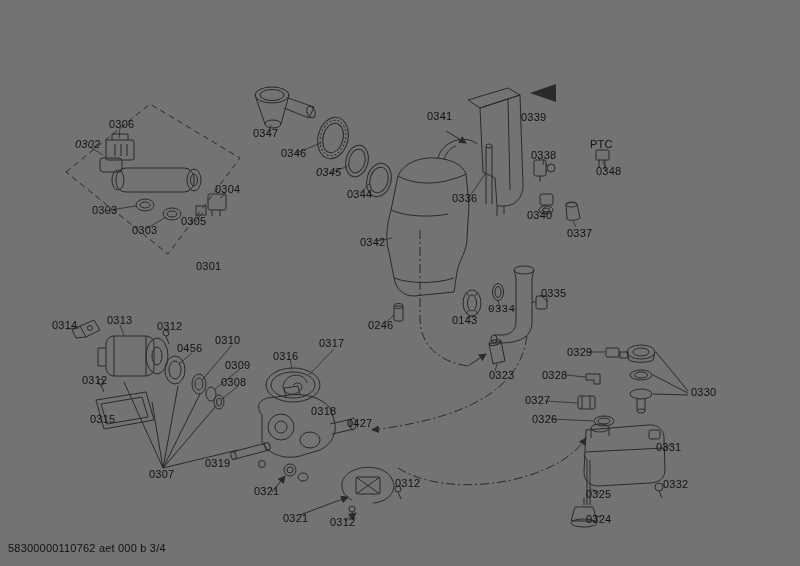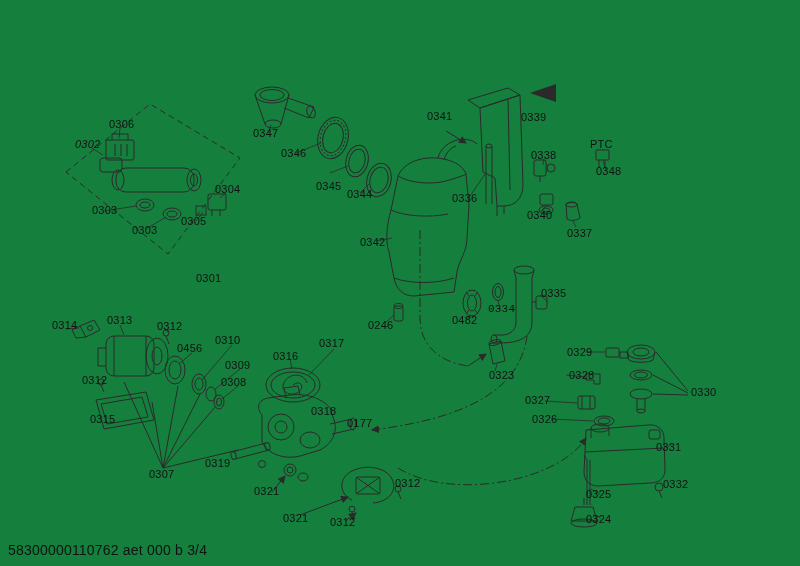--- a/index.html
+++ b/index.html
@@ -1,35 +1,35 @@
 <!DOCTYPE html>
 <html><head>
 <meta charset="utf-8">
 <style>
   html,body{margin:0;padding:0;background:#ffffff;}
   .canvas{
     position:relative;
     width:800px;height:566px;
-    background:#15803d;
+    background:#737373;
     font-family:"Liberation Sans", sans-serif;
     overflow:hidden;
   }
   .canvas svg{position:absolute;left:0;top:0;}
   .part-label{
     position:absolute;
     font-size:11px;
     line-height:12px;
     color:#111111;
     white-space:nowrap;
     letter-spacing:0.2px;
   }
   .doc-code{
     position:absolute;
     left:8px;top:542px;
-    font-size:14px;
+    font-size:11px;
     color:#111111;
     letter-spacing:0.2px;
   }
 </style>
 </head>
 <body>
 
 <div class="canvas">
 
   <svg width="800" height="566" viewBox="0 0 800 566">
@@ -281,56 +281,56 @@
                M545,401 L577,403 M552,419 L593,421 M600,494 L591,489 M600,517 L593,515
                M672,444 L666,448"></path>
     </g>
   </svg>
 
   <div id="labels">
       <span class="part-label" style="left: 109px; top: 118px;">0306</span>
       <span class="part-label" style="left: 75px; top: 138px; font-style: italic;">0302</span>
       <span class="part-label" style="left: 253px; top: 127px;">0347</span>
       <span class="part-label" style="left: 281px; top: 147px;">0346</span>
-      <span class="part-label" style="left: 316px; top: 180px;">0345</span>
+      <span class="part-label" style="left: 316px; top: 166px; font-style: italic;">0345</span>
       <span class="part-label" style="left: 347px; top: 188px;">0344</span>
       <span class="part-label" style="left: 427px; top: 110px;">0341</span>
       <span class="part-label" style="left: 521px; top: 111px;">0339</span>
       <span class="part-label" style="left: 531px; top: 149px;">0338</span>
       <span class="part-label" style="left: 590px; top: 138px;">PTC</span>
       <span class="part-label" style="left: 596px; top: 165px;">0348</span>
       <span class="part-label" style="left: 452px; top: 192px;">0336</span>
       <span class="part-label" style="left: 527px; top: 209px;">0340</span>
       <span class="part-label" style="left: 567px; top: 227px;">0337</span>
       <span class="part-label" style="left: 92px; top: 204px;">0303</span>
       <span class="part-label" style="left: 132px; top: 224px;">0303</span>
       <span class="part-label" style="left: 215px; top: 183px; text-align: center;">0304</span>
       <span class="part-label" style="left: 181px; top: 215px;">0305</span>
-      <span class="part-label" style="left: 196px; top: 272px;">0301</span>
+      <span class="part-label" style="left: 196px; top: 260px;">0301</span>
       <span class="part-label" style="left: 360px; top: 236px;">0342</span>
       <span class="part-label" style="left: 541px; top: 287px; text-align: right;">0335</span>
       <span class="part-label" style="left: 488px; top: 303px; font-family: Liberation Mono, monospace;">0334</span>
-      <span class="part-label" style="left: 452px; top: 314px;">0482</span>
+      <span class="part-label" style="left: 452px; top: 314px;">0143</span>
       <span class="part-label" style="left: 368px; top: 319px;">0246</span>
       <span class="part-label" style="left: 489px; top: 369px;">0323</span>
       <span class="part-label" style="left: 52px; top: 319px;">0314</span>
       <span class="part-label" style="left: 107px; top: 314px;">0313</span>
       <span class="part-label" style="left: 157px; top: 320px;">0312</span>
       <span class="part-label" style="left: 215px; top: 334px; text-align: center;">0310</span>
       <span class="part-label" style="left: 177px; top: 342px;">0456</span>
       <span class="part-label" style="left: 225px; top: 359px;">0309</span>
       <span class="part-label" style="left: 221px; top: 376px;">0308</span>
       <span class="part-label" style="left: 273px; top: 350px;">0316</span>
       <span class="part-label" style="left: 319px; top: 337px;">0317</span>
       <span class="part-label" style="left: 82px; top: 374px;">0312</span>
       <span class="part-label" style="left: 90px; top: 413px;">0315</span>
       <span class="part-label" style="left: 311px; top: 405px;">0318</span>
-      <span class="part-label" style="left: 347px; top: 417px;">0177</span>
+      <span class="part-label" style="left: 347px; top: 417px;">0427</span>
       <span class="part-label" style="left: 567px; top: 346px;">0329</span>
-      <span class="part-label" style="left: 549px; top: 369px; padding-left: 20px;">0328</span>
+      <span class="part-label" style="left: 522px; top: 369px; padding-left: 20px;">0328</span>
       <span class="part-label" style="left: 525px; top: 394px;">0327</span>
       <span class="part-label" style="left: 532px; top: 413px;">0326</span>
       <span class="part-label" style="left: 691px; top: 386px;">0330</span>
       <span class="part-label" style="left: 656px; top: 441px;">0331</span>
       <span class="part-label" style="left: 149px; top: 468px;">0307</span>
       <span class="part-label" style="left: 205px; top: 457px;">0319</span>
       <span class="part-label" style="left: 254px; top: 485px;">0321</span>
       <span class="part-label" style="left: 395px; top: 477px;">0312</span>
       <span class="part-label" style="left: 663px; top: 478px;">0332</span>
       <span class="part-label" style="left: 586px; top: 488px;">0325</span>

